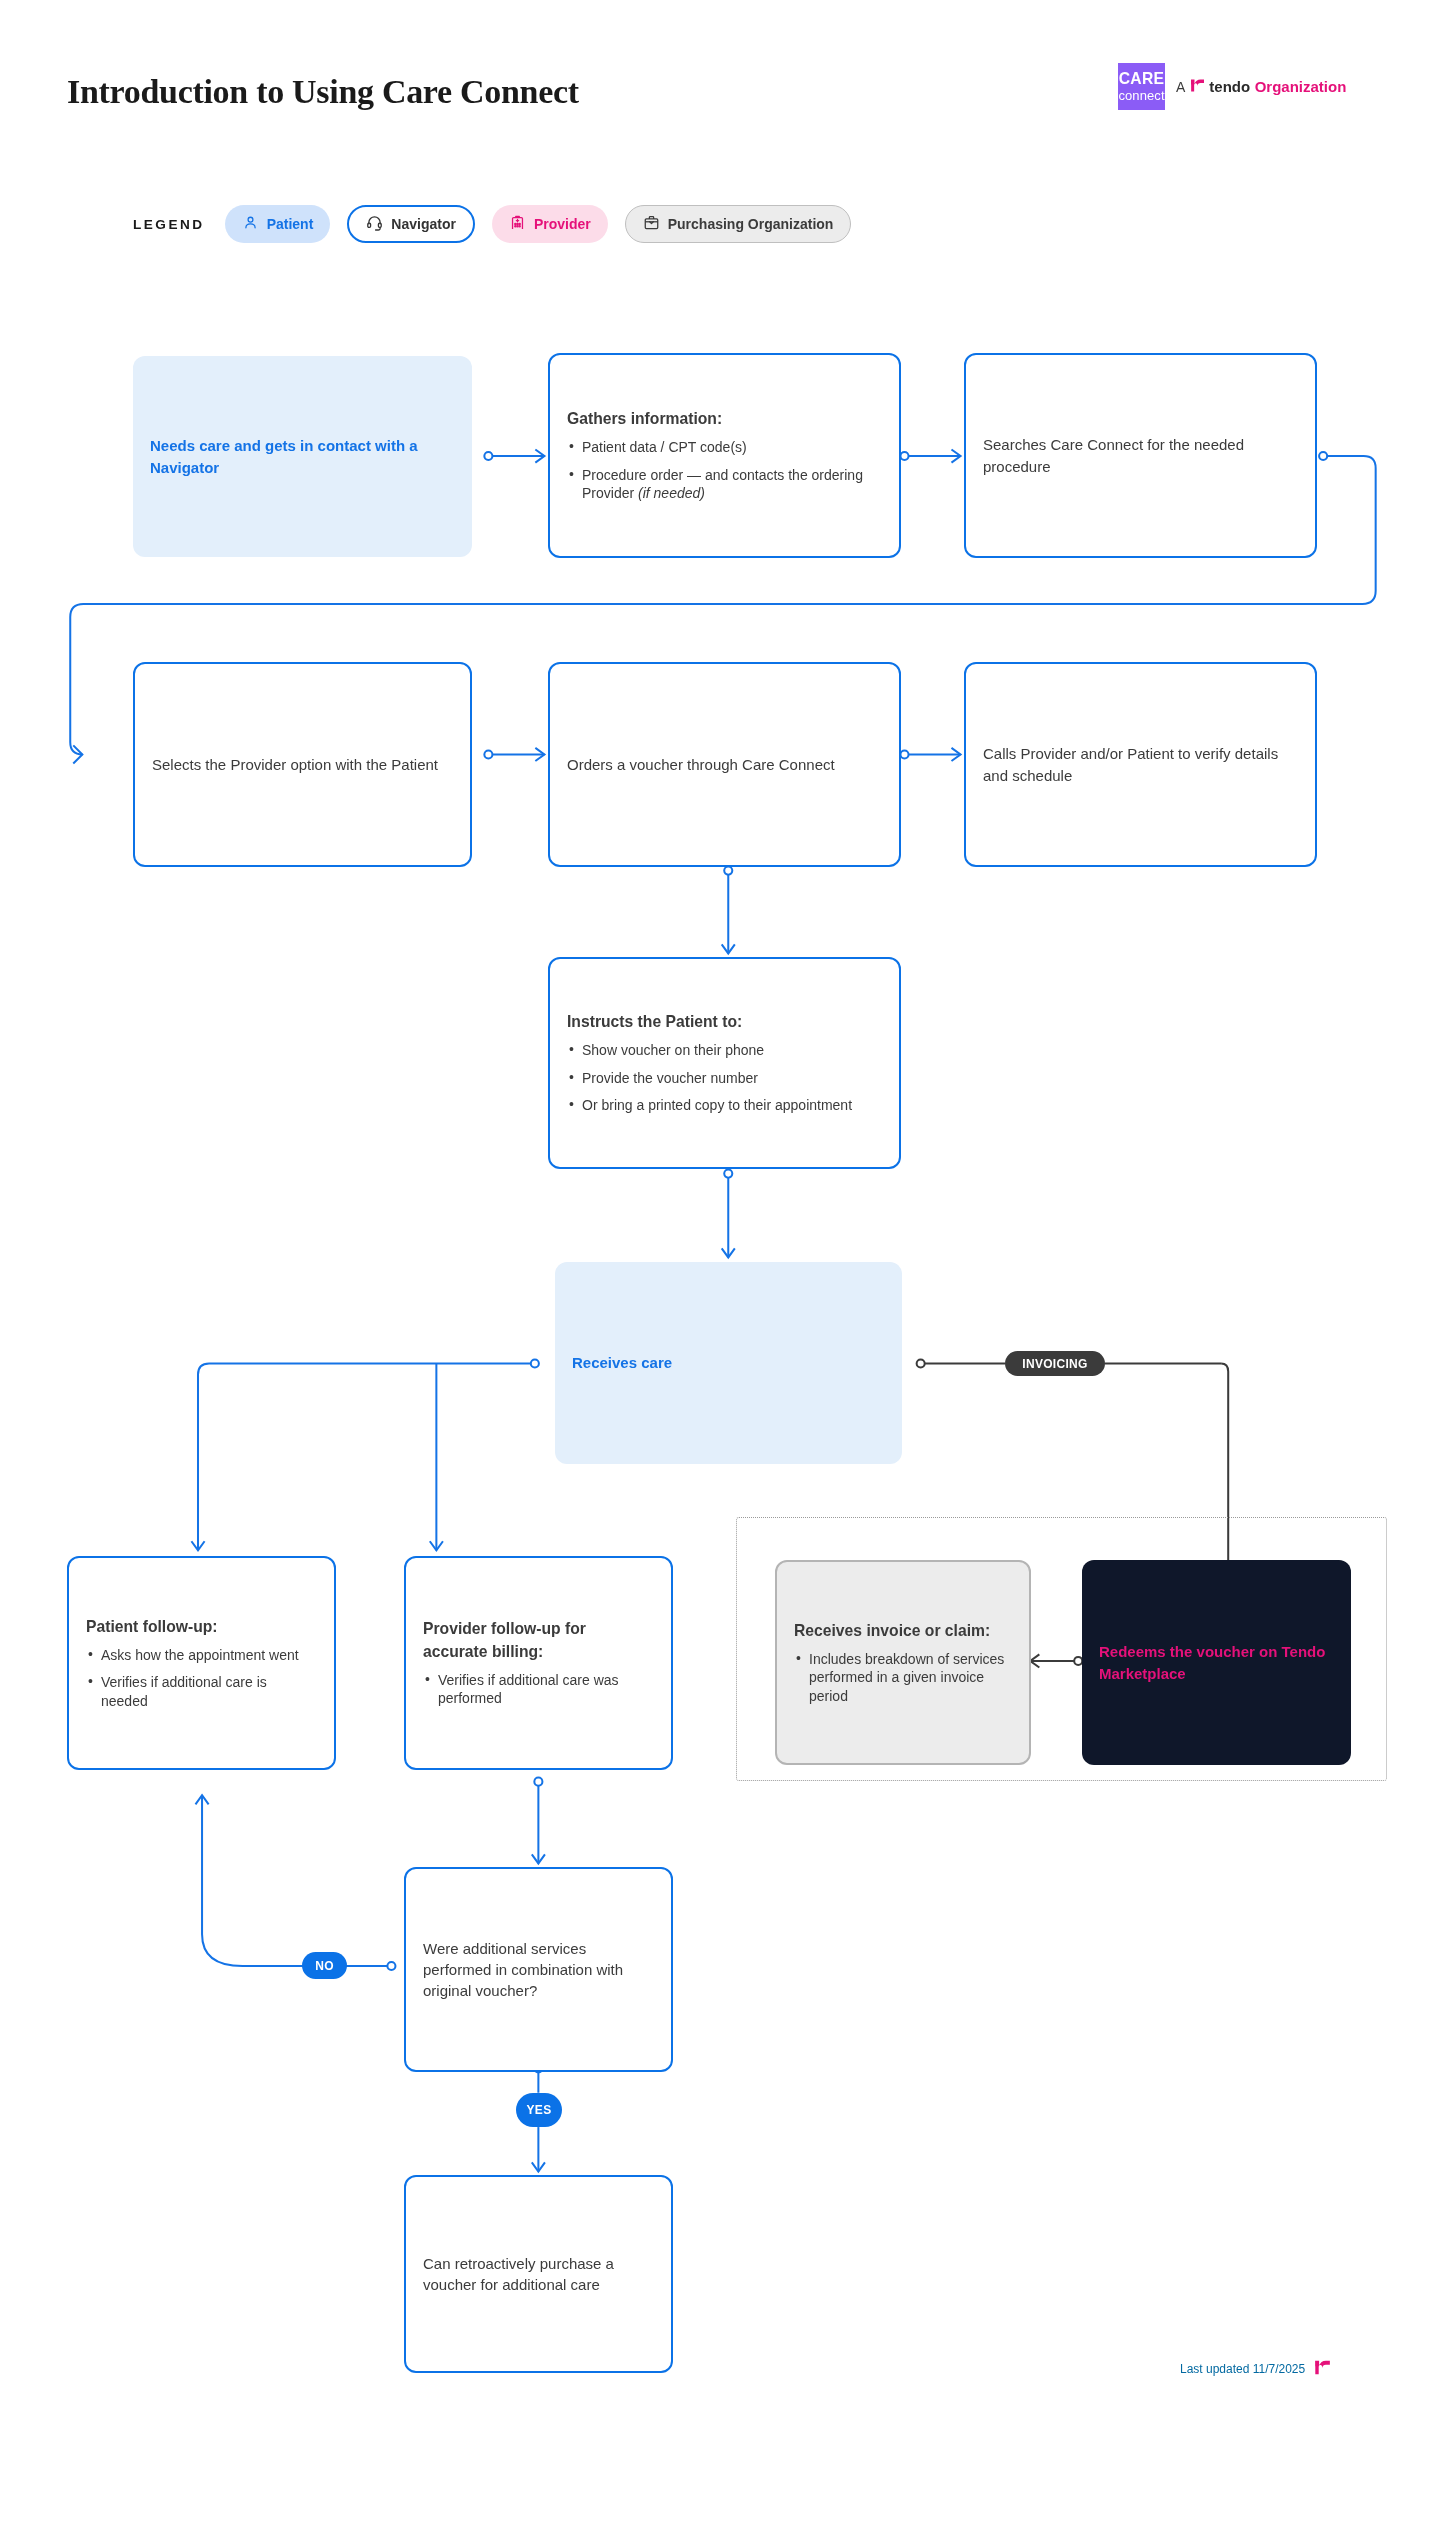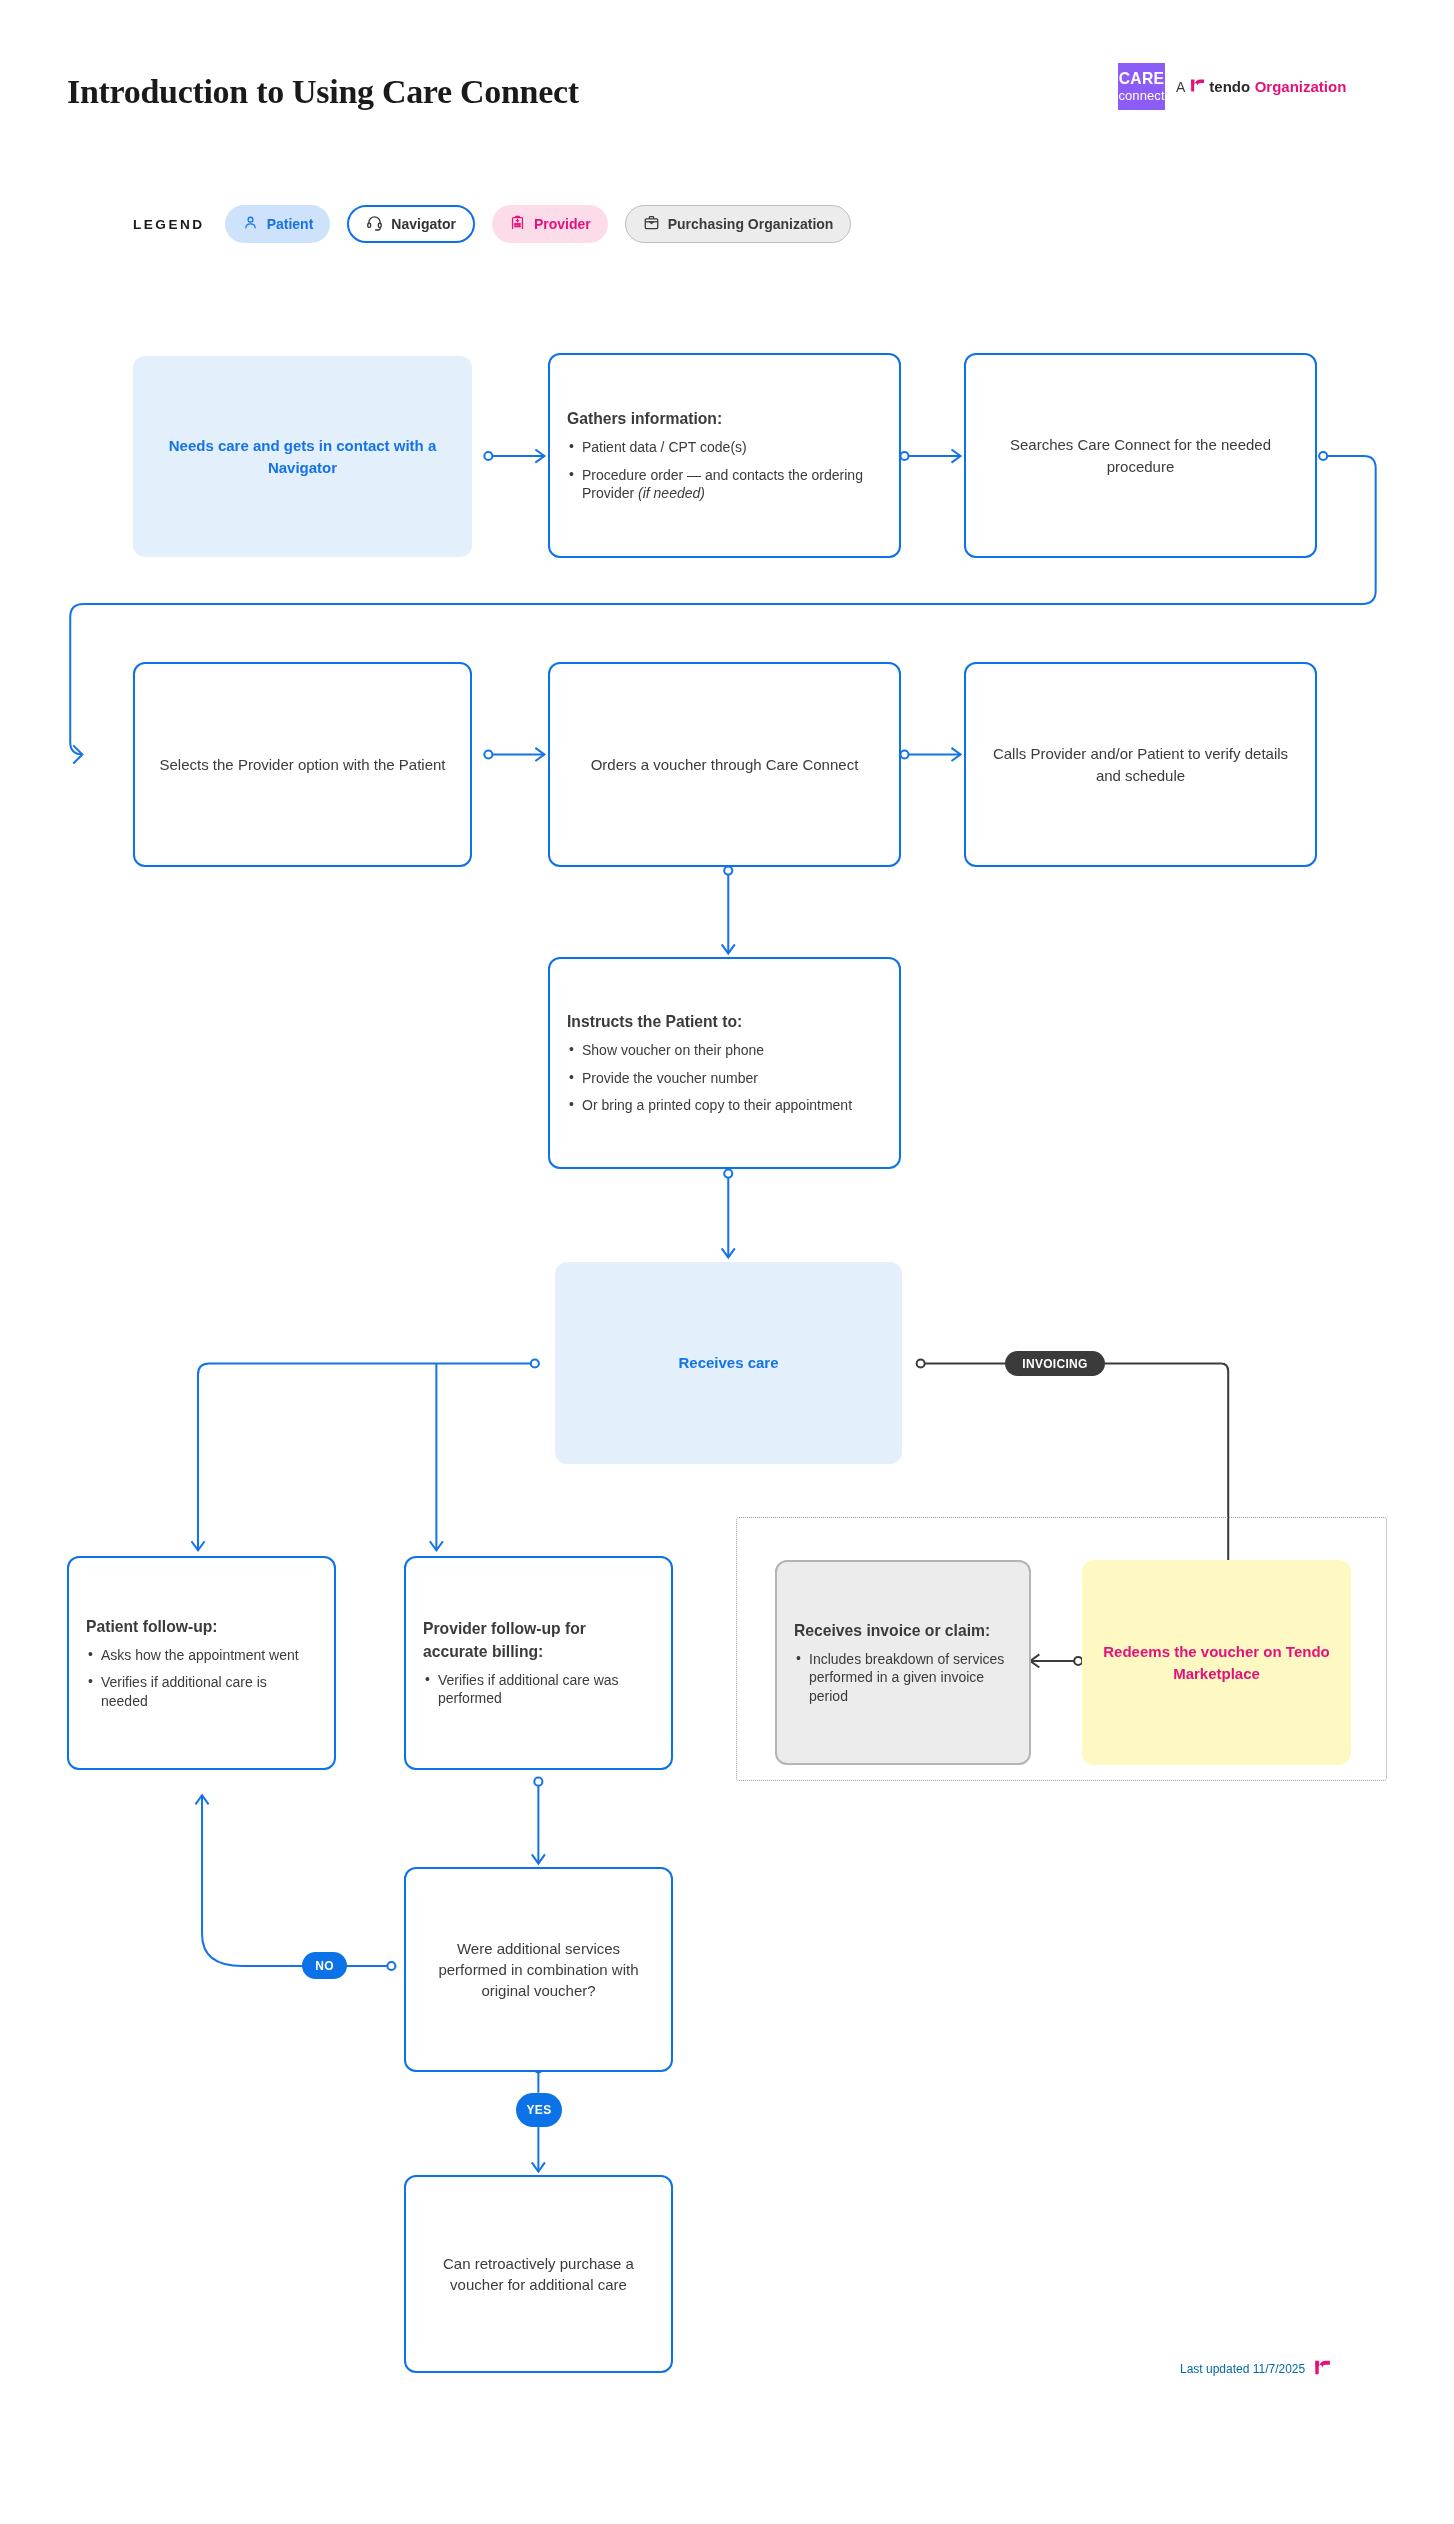--- a/index.html
+++ b/index.html
@@ -51,24 +51,24 @@
   .pill-navigator { background:#ffffff; border:2px solid #0b72e7; color:#333333; }
   .pill-provider { background:#fcdce9; color:#e5117a; }
   .pill-org { background:#ececec; border:1.5px solid #bfbfbf; color:#3b3b3b; }
 
   
   .node {
     position:absolute; border-radius:12px;
     display:flex; flex-direction:column; justify-content:center;
     font-size:15px; line-height:1.42; color:#3b3b3b;
   }
-  .node.center { text-align:center; align-items:center; }
+  .node.center { align-items:center; }
   .node.outline { border:2px solid #0b72e7; background:#ffffff; }
   .node.fill-blue { background:#e3effb; color:#1473e6; font-weight:700; }
-  .node.fill-pink { background:#fef9c3; color:#e5117a; font-weight:700; }
+  .node.fill-pink { background:#0f172a; color:#e5117a; font-weight:700; }
   .node.fill-gray { background:#ececec; border:2px solid #b4b4b4; }
   .node .title { font-weight:700; font-size:15.7px; margin-bottom:8px; }
   .node ul { list-style:none; }
   .node li { position:relative; padding-left:15px; margin-bottom:9px; font-size:14px; line-height:1.32;}
   .node li:last-child { margin-bottom:0; }
   .node li:before {
     content:"\2022"; position:absolute; left:2px; top:-1px; font-size:14px; color:#3b3b3b;
   }
   .node .pad { padding:0 17px; width:100%; }
   .node em { font-style:italic; }

